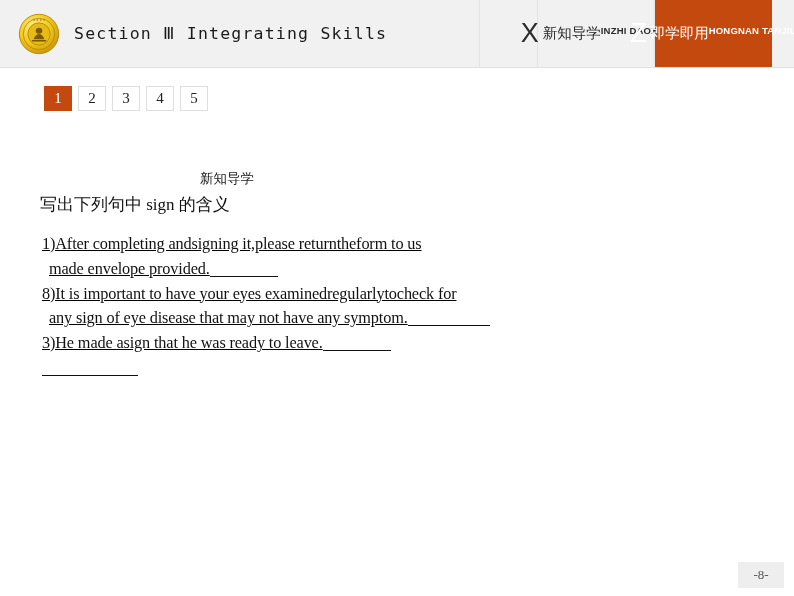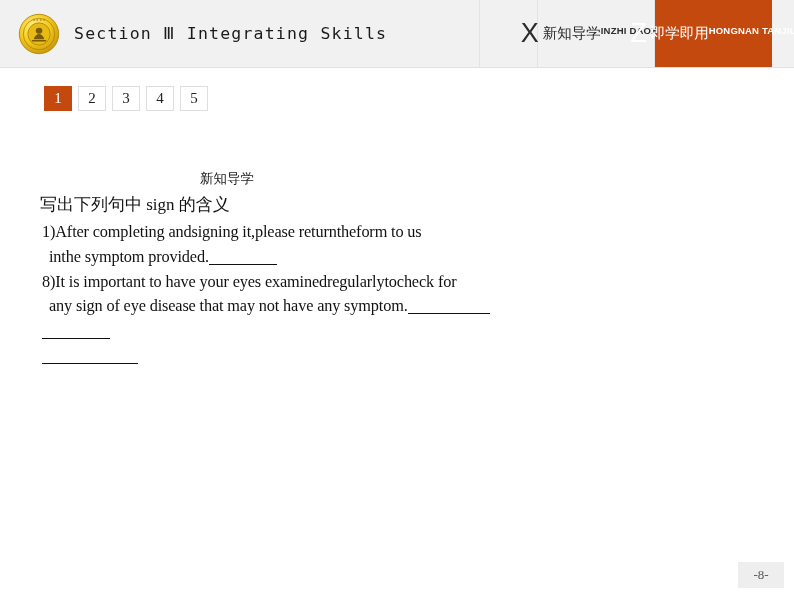--- a/index.html
+++ b/index.html
@@ -165,22 +165,23 @@
     left: 40px;
     top: 33px;
     font-family: "Liberation Serif", serif;
     font-size: 17px;
     color: #111111;
     white-space: nowrap;
   }
   .qlist {
     position: absolute;
     left: 42px;
-    top: 60px;
+    top: 72px;
     width: 748px;
+    text-decoration: underline;
   }
   .qitem {
     font-family: "Liberation Serif", serif;
     font-size: 16.3px;
     color: #111111;
     line-height: 1.52;
     letter-spacing: -0.15px;
   }
   .qline2 { padding-left: 7px; }
   .blank {
@@ -271,30 +272,30 @@
 <div class="content">
 
   <div class="jixue-label">新知导学</div>
 
   <div class="prompt">写出下列句中 sign 的含义</div>
 
   <div class="qlist">
 
     <div class="qitem">
       <div>1)After completing andsigning it,please returntheform to us</div>
-      <div class="qline2"><span> inthe symptom provided.</span><span class="blank b-sm"></span></div>
+      <div class="qline2"><span> made envelope provided.</span><span class="blank b-sm"></span></div>
     </div>
 
     <div class="qitem">
       <div>8)It is important to have your eyes examinedregularlytocheck for</div>
       <div class="qline2"><span> any sign of eye disease that may not have any symptom.</span><span class="blank b-md"></span></div>
     </div>
 
     <div class="qitem">
-      <div><span class="blank b-sm"></span></div>
+      <div><span>3)He made asign that he was ready to leave.</span><span class="blank b-sm"></span></div>
     </div>
 
 
     <div class="qitem">
       <div><span class="blank b-lg"></span></div>
     </div>
 
   </div>
 </div>
 

